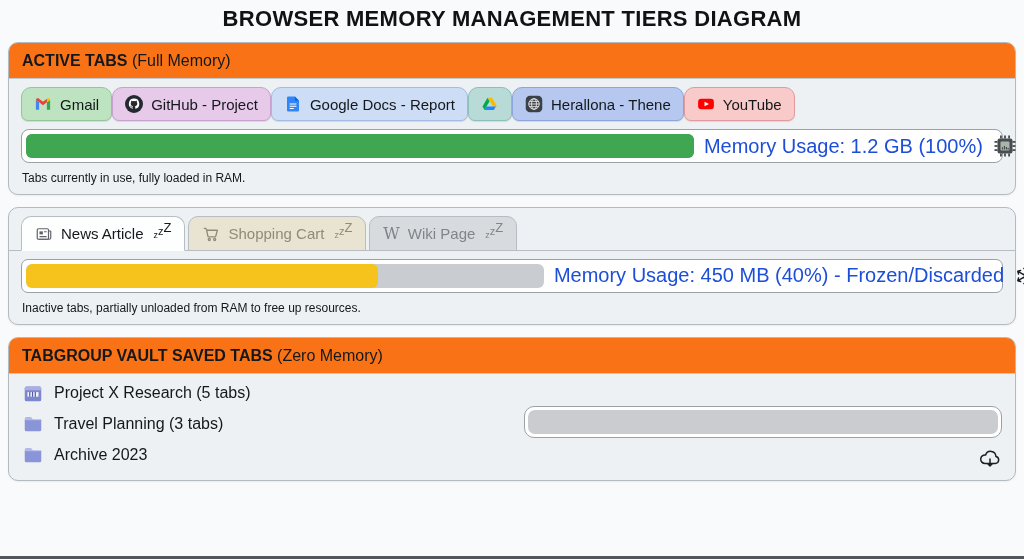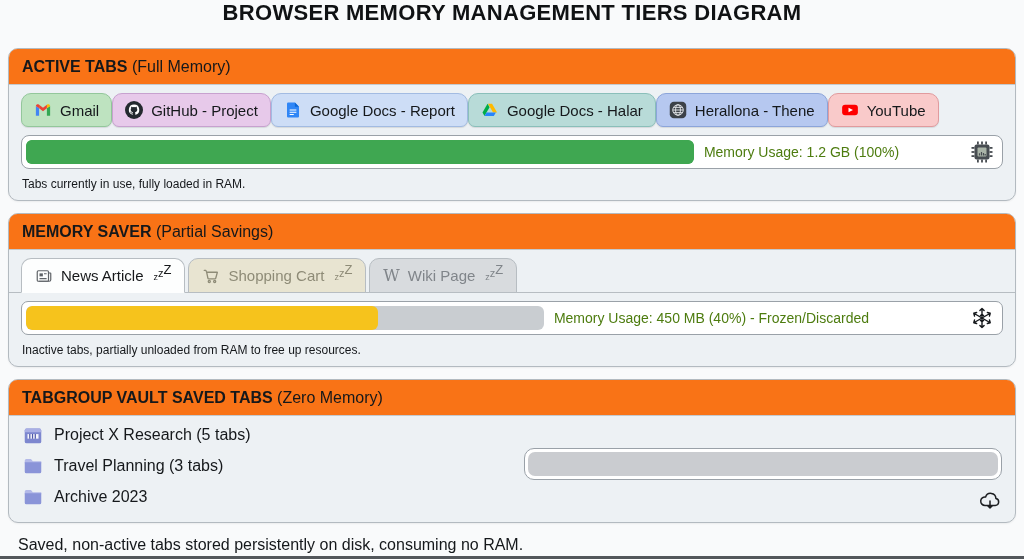--- a/index.html
+++ b/index.html
@@ -1,39 +1,39 @@
 <!DOCTYPE html>
 <html><head>
 <meta charset="utf-8">
 <style>
   html,body{margin:0;padding:0;}
   body{width:1024px;height:559px;overflow:hidden;background:#f9fafb;
        font-family:"Liberation Sans","DejaVu Sans",sans-serif;color:#15181b;}
   #page{position:relative;width:1024px;height:559px;}
-  .page-title{padding-top:0;margin:0 0 22px 0;text-align:center;
+  .page-title{padding-top:6px;margin:0 0 10px 0;text-align:center;
        font-size:22px;font-weight:700;letter-spacing:.3px;color:#101214;}
   .section{margin:0 8px 12px;border:1.5px solid #b3bac0;border-radius:10px;
        background:#edf1f4;box-shadow:0 1px 2px rgba(0,0,0,.06);}
   .section-header{background:#f97316;border-bottom:1.5px solid #c4c9cd;
        border-radius:8.5px 8.5px 0 0;padding:7px 13px;font-size:16px;height:21px;line-height:21px;}
   .section-header .hd-bold{font-weight:700;}
   .section-header .hd-sub{font-weight:400;}
   
   .tabs-row{display:flex;padding:8px 12px 6px;}
   .tab{height:34px;box-sizing:border-box;display:inline-flex;align-items:center;gap:8px;
        padding:0 12px;border-radius:10px 10px 7px 7px;border:1px solid;font-size:15px;
        white-space:nowrap;box-shadow:0 1px 1px rgba(0,0,0,.10);}
   .icon{display:inline-flex;}
   .tab .icon svg{width:18px;height:18px;display:block;}
   
   .bar-outer{margin:2px 12px 8px;background:#fff;border:1.5px solid #9aa1a8;border-radius:8px;
        height:32px;display:flex;align-items:center;padding:0 8px 0 4px;gap:10px;box-sizing:content-box;}
   .bar-track{height:24px;border-radius:6px;overflow:hidden;flex:none;}
   .bar-fill{height:100%;border-radius:6px;}
-  .bar-label{flex:1;text-align:left;font-size:14px;color:#4d7c0f;white-space:nowrap;}
+  .bar-label{flex:1;text-align:left;font-size:20px;color:#1d4ed8;white-space:nowrap;}
   .bar-icon svg{width:24px;height:24px;display:block;}
   .caption{padding:0 13px 9px;font-size:12px;color:#15181b;}
   
   .mtabs-row{display:flex;gap:3px;padding:8px 12px 0;border-bottom:1.5px solid #b7bdc2;}
   .mtab{height:35px;box-sizing:border-box;display:inline-flex;align-items:center;gap:8px;
        padding:0 13px;border-radius:10px 10px 0 0;border:1.5px solid #b7bdc2;font-size:15px;
        margin-bottom:-1.5px;white-space:nowrap;}
   .mtab .icon svg{width:18px;height:18px;display:block;}
   .mtab.active{background:#fdfefe;border-bottom-color:#fdfefe;color:#16181a;}
   .mtab.sleeping{border-bottom-color:#b7bdc2;}
@@ -101,21 +101,20 @@
           <span>Google Docs - Report</span>
         </div>
         <div class="tab" style="background: rgb(184, 219, 216); border-color: rgb(138, 191, 186);">
           <span class="icon">
             <svg viewBox="0 0 24 24">
               <path fill="#ffba00" d="M9.3 3.5h5.4l6.8 11.8h-5.4z"></path>
               <path fill="#00ac47" d="M8.7 3.5L2 15.3l2.7 4.7 6.7-11.8z"></path>
               <path fill="#2684fc" d="M4.7 20h12.4l2.7-4.7H7.4z"></path>
             </svg>
           </span>
-          <span>Google Docs - Halar</span>
         </div>
         <div class="tab" style="background: rgb(182, 200, 240); border-color: rgb(140, 165, 218);">
           <span class="icon">
             <svg viewBox="0 0 24 24">
               <rect x="1" y="1" width="22" height="22" rx="5.5" fill="#3c4148"></rect>
               <g stroke="#e8eaed" stroke-width="1.2" fill="none">
                 <circle cx="12" cy="12" r="7"></circle>
                 <ellipse cx="12" cy="12" rx="3.2" ry="7"></ellipse>
                 <path d="M5 12h14M6.2 8.5h11.6M6.2 15.5h11.6"></path>
               </g>
@@ -157,23 +156,20 @@
             </g>
             <rect x="7.5" y="7.5" width="9" height="9" rx="1" fill="#aab4a8"></rect>
             <path stroke="#474c51" stroke-width="1.2" d="M9.5 15.5v-2.2M11.5 15.5v-3.4M13.5 15.5v-2.6M15.2 15.5v-1.6"></path>
           </svg>
         </span>
     </div>
     <div class="caption">Tabs currently in use, fully loaded in RAM.</div>
   </div>
 
   <div class="section">
-    <div class="section-header">
-      <span class="hd-bold">MEMORY SAVER</span><span class="hd-sub"> (Partial Savings)</span>
-    </div>
     <div class="mtabs-row" id="saver-tabs-row">
         <div class="mtab active" style="background: rgb(253, 254, 254); color: rgb(22, 24, 26);">
           <span class="icon">
             <svg viewBox="0 0 24 24" fill="none" stroke="#5f6368" stroke-width="1.6">
               <rect x="3" y="5" width="15" height="14" rx="1.5"></rect>
               <path d="M18 8h2.5a.5.5 0 0 1 .5.5V17a2 2 0 0 1-2 2H5"></path>
               <path d="M12 9h3.5M6 15.5h9.5"></path>
               <rect x="6" y="8.5" width="4.5" height="4" fill="#5f6368" stroke="none"></rect>
             </svg>
           </span>
@@ -278,16 +274,15 @@
               <svg viewBox="0 0 24 24" fill="none" stroke="#1c1e21" stroke-width="1.5" stroke-linecap="round" stroke-linejoin="round">
                 <path d="M7 17.5a4.3 4.3 0 1 1 .6-8.56A5.3 5.3 0 0 1 17.9 10.4a3.6 3.6 0 0 1-.7 7.1H7z"></path>
                 <path d="M12 13v7M9.8 17.8l2.2 2.2 2.2-2.2"></path>
               </svg>
             </span>
         </div>
       </div>
     </div>
   </div>
 
-  <div class="outside-caption">Saved, non-active tabs stored persistently on disk, consuming no RAM.</div>
 
   <div class="bottom-edge"></div>
 </div>
 
 </body></html>

